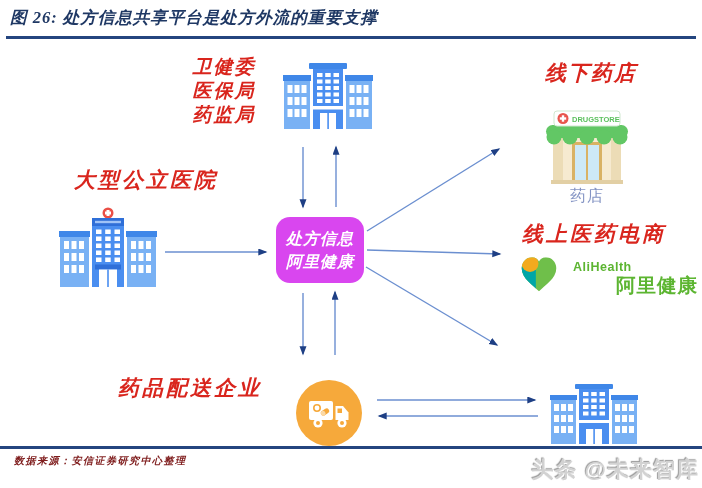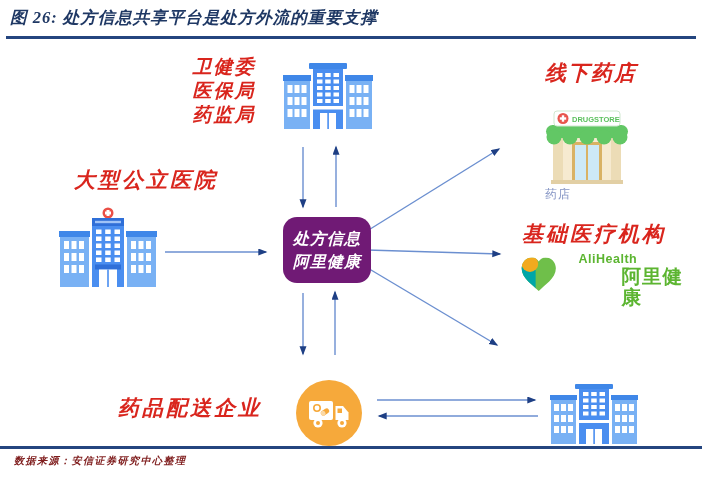--- a/index.html
+++ b/index.html
@@ -15,35 +15,34 @@
   .rule{position:absolute;background:#24457f;height:3px;}
   .rule-top{left:6px;top:36px;width:690px;}
   .rule-bottom{left:0px;top:446px;width:702px;}
   .red-label{
     position:absolute;color:#d9251d;font-weight:bold;font-style:italic;
     font-size:21px;letter-spacing:3px;white-space:nowrap;line-height:24px;
   }
   .red-label.multiline{text-align:center;letter-spacing:2px;font-size:19px;}
   .platform-node{
     position:absolute;left:276px;top:217px;width:88px;height:66px;
-    background:#701a75;border-radius:14px;
+    background:#d946ef;border-radius:14px;
     display:flex;flex-direction:column;align-items:center;justify-content:center;
     color:#fff;font-weight:bold;font-style:italic;font-size:16px;line-height:23px;
     letter-spacing:1px;
-    margin-left:7px;
   }
   .icon{position:absolute;}
   .arrows{position:absolute;left:0;top:0;pointer-events:none;}
   .icon-caption{
-    position:absolute;left:545px;top:186px;width:84px;text-align:left;
+    position:absolute;left:545px;top:186px;width:84px;text-align:center;
     font-family:Liberation Mono, monospace;
-    font-size:12px;color:#8494c4;letter-spacing:1px;
+    font-size:16px;color:#8494c4;letter-spacing:1px;
   }
   .ali-logo{
-    position:absolute;left:518px;top:253px;display:flex;align-items:flex-start;gap:19px;
+    position:absolute;left:518px;top:253px;display:flex;align-items:flex-end;gap:13px;
     font-family:"Liberation Sans", sans-serif;
   }
   .ali-text{display:flex;flex-direction:column;line-height:1.05;}
   .ali-en{font-size:12.5px;font-weight:bold;color:#5cb531;letter-spacing:0.5px;}
   .ali-cn{font-size:19.5px;font-weight:bold;color:#5cb531;letter-spacing:1px;margin-left:43px;}
   .source-note{
     position:absolute;left:14px;top:454px;
     font-size:10px;font-style:italic;font-weight:700;color:#7f1d1d;
     letter-spacing:1.5px;white-space:nowrap;
   }
@@ -214,21 +213,21 @@
         <circle cx="75" cy="27" r="7.5"></circle>
     </g>
     <rect x="9" y="1" width="66" height="15" rx="3" fill="#ffffff" stroke="#cfe8cf" stroke-width="1"></rect>
     <circle cx="18" cy="8.5" r="5.5" fill="#e8554d"></circle>
     <rect x="16.8" y="5.3" width="2.4" height="6.4" fill="#fff"></rect>
     <rect x="14.8" y="7.3" width="6.4" height="2.4" fill="#fff"></rect>
     <text x="27" y="11.5" font-family="Liberation Sans, sans-serif" font-size="7.5" font-weight="bold" fill="#5bc05d">DRUGSTORE</text>
   </svg>
   <div class="icon-caption">药店</div>
 
-  <div class="red-label" style="left:522px;top:222px;">基础医疗机构</div>
+  <div class="red-label" style="left:522px;top:222px;">线上医药电商</div>
   <div class="ali-logo">
     <svg width="42" height="42" viewBox="0 0 40 40">
       <defs>
         <clipPath id="heartclip">
           <path d="M20,36.5 C15,31 3.5,24.5 3.5,14.5 C3.5,8.5 8,4 13.5,4 C16.5,4 18.8,5.8 20,8 C21.2,5.8 23.5,4 26.5,4 C32,4 36.5,8.5 36.5,14.5 C36.5,24.5 25,31 20,36.5 Z"></path>
         </clipPath>
       </defs>
       <g clip-path="url(#heartclip)">
         <rect x="0" y="0" width="40" height="40" fill="#6fbf4a"></rect>
         <rect x="0" y="13" width="17" height="27" fill="#00a6a7"></rect>
@@ -280,33 +279,34 @@
         <rect x="79" y="20" width="5" height="7"></rect>
       <rect x="65" y="31" width="5" height="7"></rect>
         <rect x="72" y="31" width="5" height="7"></rect>
         <rect x="79" y="31" width="5" height="7"></rect>
       <rect x="65" y="42" width="5" height="7"></rect>
         <rect x="72" y="42" width="5" height="7"></rect>
         <rect x="79" y="42" width="5" height="7"></rect>
     </g>
   </svg>
 
-  <div class="red-label" style="left:118px;top:396px;text-align:center;">药品配送企业</div>
+  <div class="red-label" style="left:118px;top:376px;text-align:center;">药品配送企业</div>
   <svg class="icon" style="left:296px;top:380px;" width="66" height="66" viewBox="0 0 66 66">
     <circle cx="33" cy="33" r="33" fill="#f6a93b"></circle>
     <rect x="13" y="21" width="24" height="19" rx="2" fill="#ffffff"></rect>
     <circle cx="21" cy="28" r="3.2" fill="none" stroke="#f6a93b" stroke-width="1.6"></circle>
     <g transform="rotate(-35 29 32)">
       <rect x="24.5" y="29.5" width="9" height="5" rx="2.5" fill="#f6a93b"></rect>
       <rect x="24.5" y="29.5" width="4.5" height="5" rx="2" fill="#fbd9a6"></rect>
     </g>
     <path d="M39.5 26 h7.5 l5.5 6.5 V40 h-13 z" fill="#ffffff"></path>
     <rect x="41.5" y="28.5" width="4.5" height="4.5" fill="#f6a93b"></rect>
     <circle cx="22" cy="43" r="4.6" fill="#ffffff"></circle>
       <circle cx="22" cy="43" r="2" fill="#f6a93b"></circle>
     <circle cx="46" cy="43" r="4.6" fill="#ffffff"></circle>
       <circle cx="46" cy="43" r="2" fill="#f6a93b"></circle>
   </svg>
 
   <div class="rule rule-bottom"></div>
   <div class="source-note">数据来源：安信证券研究中心整理</div>
+  <div class="watermark">头条 @未来智库</div>
 
 </div>
 
 </body></html>

